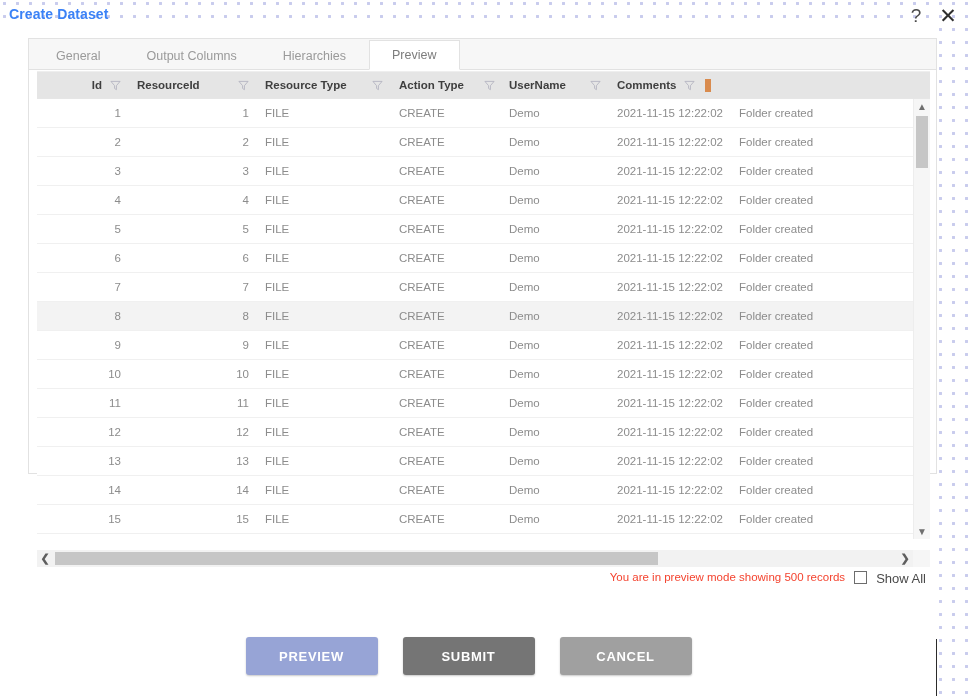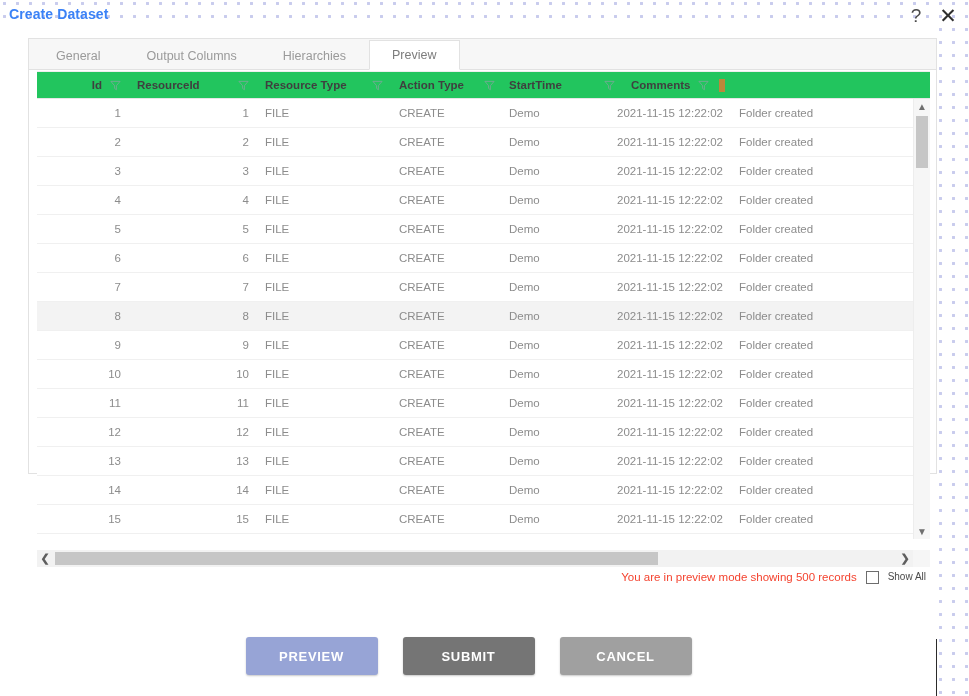--- a/index.html
+++ b/index.html
@@ -137,21 +137,21 @@
     left: 8px;
     top: 32px;
     width: 893px;
     height: 496px;
     box-sizing: border-box;
   }
 
   #grid-header {
     position: relative;
     height: 28px;
-    background: #22c55e;
+    background: #e5e5e5;
     border-top: 1px solid #eeeeee;
     border-bottom: 1px solid #e6e6e6;
     display: flex;
     align-items: center;
     overflow: hidden;
     box-sizing: border-box;
   }
   .hcell {
     display: flex;
     align-items: center;
@@ -317,21 +317,21 @@
     white-space: nowrap;
   }
   #showall-box {
     width: 13px;
     height: 13px;
     border: 1.6px solid #6d6d6d;
     background: #ffffff;
     box-sizing: border-box;
   }
   #showall-label {
-    font-size: 10px;
+    font-size: 13px;
     color: #4a4a4a;
     white-space: nowrap;
   }
 
   
   #action-bar {
     position: absolute;
     left: 0;
     top: 636px;
     width: 937px;
@@ -402,22 +402,22 @@
           <svg viewBox="0 0 12 12" class="filter-ico">
             <path d="M1 1.5 H11 L7 6.2 V10.6 L5 9.2 V6.2 Z" fill="none" stroke="#9b9baf" stroke-width="0.9" stroke-linejoin="round"></path>
           </svg>
         </div>
         <div class="hcell txt c-atype">
           <span class="lbl">Action Type</span>
           <svg viewBox="0 0 12 12" class="filter-ico">
             <path d="M1 1.5 H11 L7 6.2 V10.6 L5 9.2 V6.2 Z" fill="none" stroke="#9b9baf" stroke-width="0.9" stroke-linejoin="round"></path>
           </svg>
         </div>
-        <div class="hcell txt c-time">
-          <span class="lbl">StartTime</span>
+        <div class="hcell txt c-user">
+          <span class="lbl">UserName</span>
           <svg viewBox="0 0 12 12" class="filter-ico">
             <path d="M1 1.5 H11 L7 6.2 V10.6 L5 9.2 V6.2 Z" fill="none" stroke="#9b9baf" stroke-width="0.9" stroke-linejoin="round"></path>
           </svg>
         </div>
         <div class="hcell txt c-comments">
           <span class="lbl">Comments</span>
           <svg viewBox="0 0 12 12" class="filter-ico">
             <path d="M1 1.5 H11 L7 6.2 V10.6 L5 9.2 V6.2 Z" fill="none" stroke="#9b9baf" stroke-width="0.9" stroke-linejoin="round"></path>
           </svg>
         </div>

